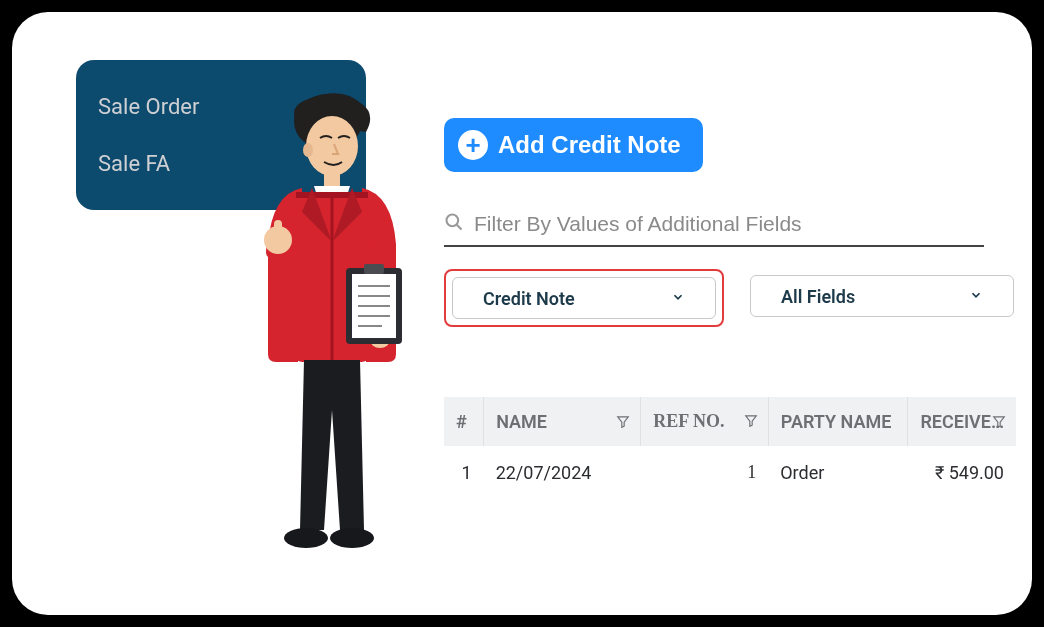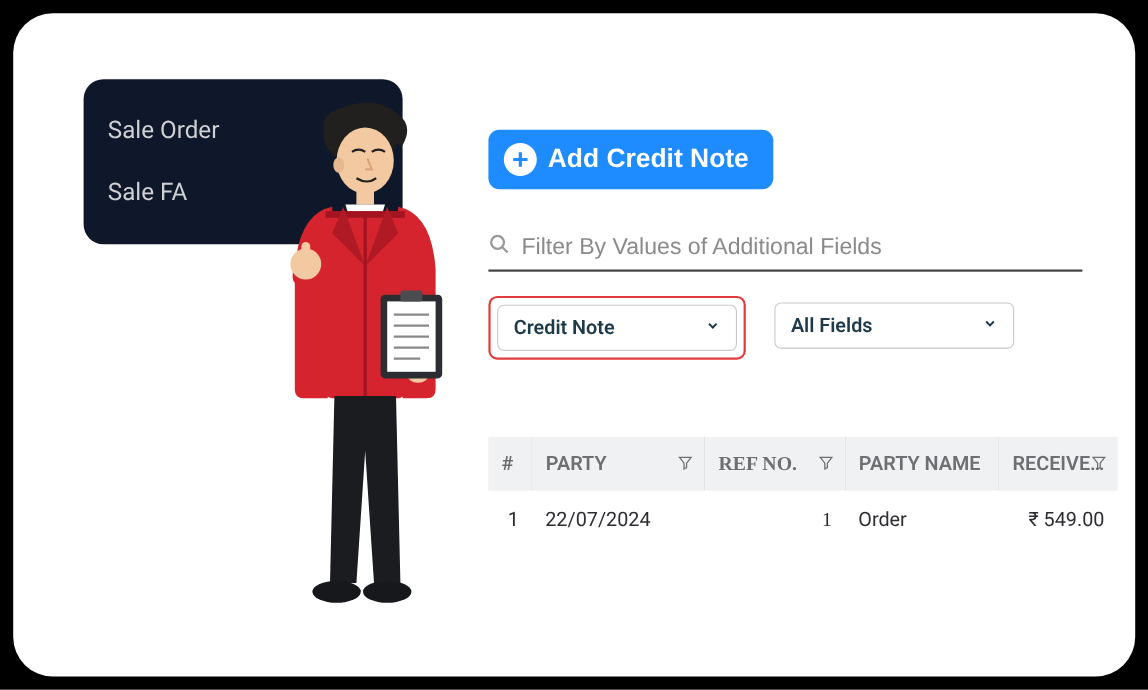--- a/index.html
+++ b/index.html
@@ -17,23 +17,23 @@
     height: 603px;
     background: #fff;
     border-radius: 36px;
     overflow: visible;
   }
 
   
   .sidebar {
     position: absolute;
     left: 64px;
-    top: 60px;
+    top: 48px;
     width: 290px;
-    background: #0f172a;
+    background: #0c4a6e;
     border-radius: 18px;
     padding: 18px 0 18px 0;
   }
   .sidebar-item {
     color: #cfd0d3;
     font-size: 22px;
     padding: 16px 22px;
     cursor: pointer;
   }
   .sidebar-item.active {
@@ -84,21 +84,21 @@
     align-items: center;
     justify-content: center;
     font-size: 26px;
     font-weight: 900;
     line-height: 1;
   }
 
   .filter-row {
     margin-top: 40px;
     display: flex;
-    align-items: center;
+    align-items: flex-start;
     gap: 10px;
     border-bottom: 2px solid #444;
     padding-bottom: 8px;
     width: 540px;
   }
   .filter-row .search-icon {
     color: #9a9a9a;
     font-size: 20px;
   }
   .filter-input {
@@ -120,25 +120,25 @@
     padding: 6px;
     border-radius: 8px;
   }
   .dd-wrap.highlight {
     border: 2px solid #e23b3b;
   }
   .dd {
     display: flex;
     align-items: center;
     justify-content: space-between;
-    width: 218px;
+    width: 264px;
     height: 42px;
     border: 1px solid #c7c9cc;
     border-radius: 6px;
-    padding: 0 14px;
+    padding: 0 30px;
     font-size: 18px;
     font-weight: 600;
     color: #1d3a4a;
     background: #fff;
     cursor: pointer;
   }
   .chevron {
     font-size: 14px;
     color: #1d3a4a;
   }
@@ -285,21 +285,21 @@
           </span>
         </div>
       </div>
     </div>
 
     <table class="table">
       <thead>
         <tr>
           <th class="col-idx">#</th>
           <th class="col-date">
-            <span>PARTY</span>
+            <span>NAME</span>
             <span class="funnel">
               <svg class="funnel-svg" viewBox="0 0 24 24" fill="none" stroke="#6d6f73" stroke-width="2">
                   <polygon points="3 4 21 4 14 13 14 20 10 22 10 13 3 4"></polygon>
                 </svg>
             </span>
           </th>
           <th class="col-ref">
             <span>REF NO.</span>
             <span class="funnel">
               <svg class="funnel-svg" viewBox="0 0 24 24" fill="none" stroke="#6d6f73" stroke-width="2">

